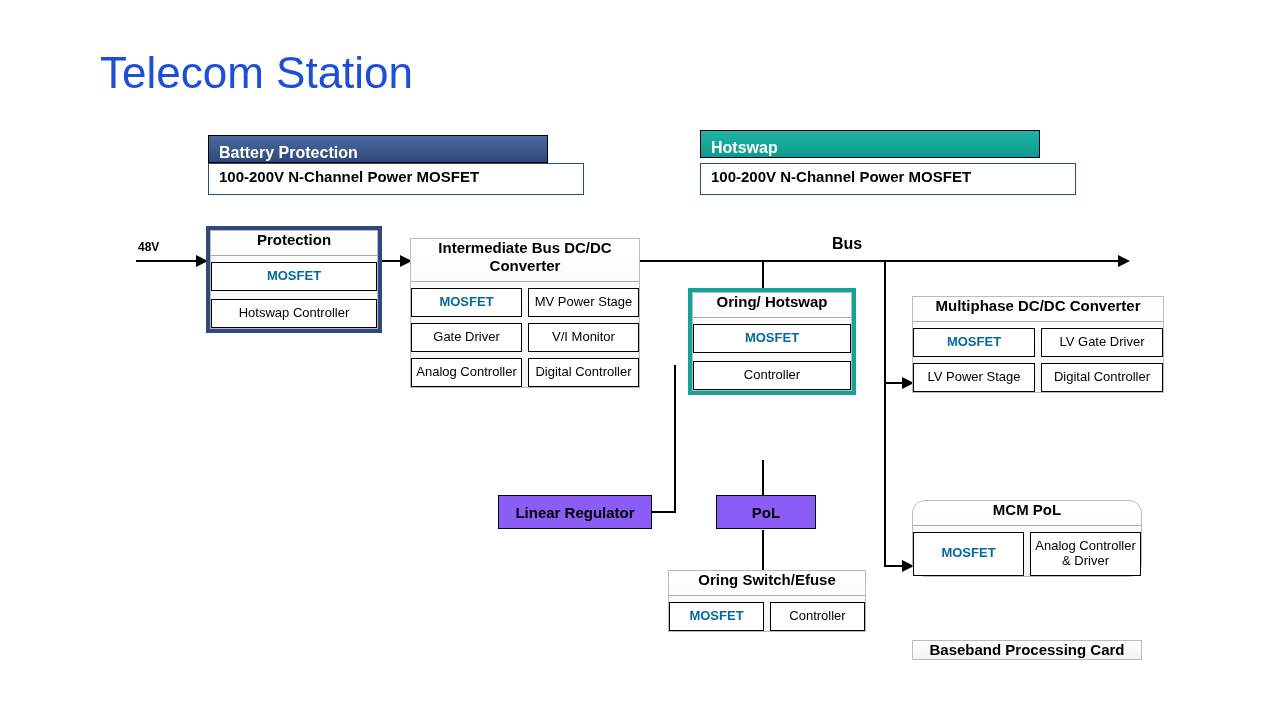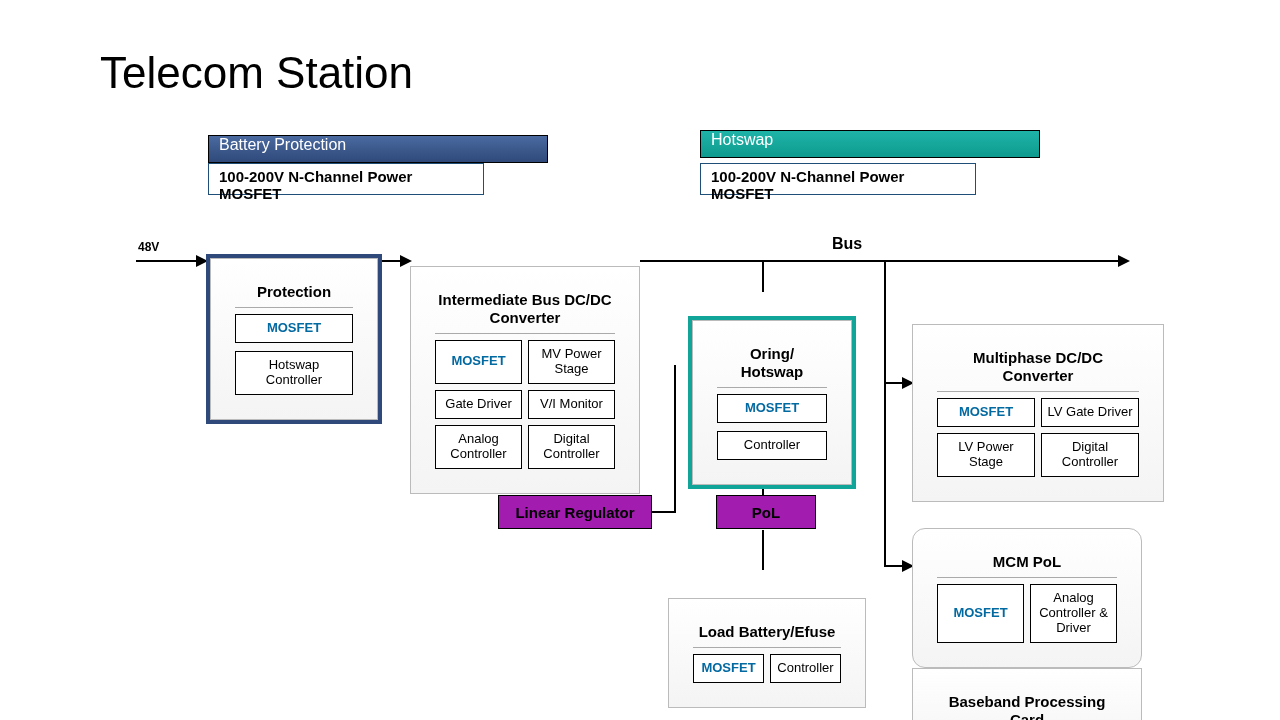--- a/index.html
+++ b/index.html
@@ -10,29 +10,29 @@
     background: #fff;
     font-family: "Segoe UI", Arial, sans-serif;
     position: relative;
   }
   .title {
     position: absolute;
     left: 100px;
     top: 48px;
     font-size: 44px;
     font-weight: 400;
-    color: #000000;
+    color: #1d4ed8;
   }
   .header-bar {
     position: absolute;
     height: 28px;
     color: #fff;
-    font-weight: normal;
+    font-weight: bold;
     font-size: 16px;
-    padding: 0 10px;
+    padding: 8px 10px;
     border: 1px solid #000;
   }
   .header-blue {
     background: linear-gradient(to bottom, #4a6aa0 0%, #2f497a 100%);
     left: 208px;
     top: 135px;
     width: 340px;
   }
   .header-teal {
     background: linear-gradient(to bottom, #1fb4a8 0%, #0e9a8e 100%);
@@ -40,21 +40,21 @@
     top: 130px;
     width: 340px;
   }
   .header-sub {
     position: absolute;
     border: 1px solid #1f4e79;
     background: #fff;
     padding: 4px 10px;
     font-weight: bold;
     font-size: 15px;
-    width: 276px;
+    width: 376px;
     height: 32px;
   }
   .sub-left { left: 208px; top: 163px; }
   .sub-right { left: 700px; top: 163px; }
 
   .v48 {
     position: absolute;
     left: 138px;
     top: 240px;
     font-weight: bold;
@@ -79,22 +79,21 @@
     border-top: 6px solid transparent;
     border-bottom: 6px solid transparent;
     border-left: 12px solid #000;
   }
   .vline { position: absolute; width: 2px; background: #000; }
 
   .block {
     position: absolute;
     background: linear-gradient(to bottom, #fff, #f4f4f4);
     border: 1px solid #bbb;
-    padding: 24px;
-    margin-top: 28px;
+    padding: 0;
   }
   .block-title {
     text-align: center;
     font-weight: bold;
     font-size: 15px;
     line-height: 1.2;
     margin-bottom: 6px;
   }
   .block-title.under { border-bottom: 1px solid #aaa; padding-bottom: 6px; }
   .cell {
@@ -111,21 +110,21 @@
   .mosfet { color: #0369a1; font-weight: bold; }
   .grid2 { display: grid; grid-template-columns: 1fr 1fr; gap: 6px; }
   .stack { display: flex; flex-direction: column; gap: 8px; }
 
   .outline-blue { outline: 4px solid #2f497a; }
   .outline-teal { outline: 4px solid #10a598; }
 
   .simple-box {
     position: absolute;
     border: 1.5px solid #000;
-    background: #a21caf;
+    background: #8b5cf6;
     text-align: center;
     font-weight: bold;
     font-size: 15px;
     display: flex;
     align-items: center;
     justify-content: center;
   }
 </style>
 </head>
 <body>
@@ -200,21 +199,21 @@
     <div class="cell">LV Power Stage</div>
     <div class="cell">Digital Controller</div>
   </div>
 </div>
 
 <div class="simple-box" style="left:498px; top:495px; width:154px; height:34px;">Linear Regulator</div>
 
 <div class="simple-box" style="left:716px; top:495px; width:100px; height:34px;">PoL</div>
 
 <div class="block" style="left:668px; top:570px; width:198px;">
-  <div class="block-title under">Load Battery/Efuse</div>
+  <div class="block-title under">Oring Switch/Efuse</div>
   <div class="grid2">
     <div class="cell mosfet">MOSFET</div>
     <div class="cell">Controller</div>
   </div>
 </div>
 
 <div class="block" style="left:912px; top:500px; width:230px;border-radius:13px;">
   <div class="block-title under">MCM PoL</div>
   <div class="grid2">
     <div class="cell mosfet">MOSFET</div>

